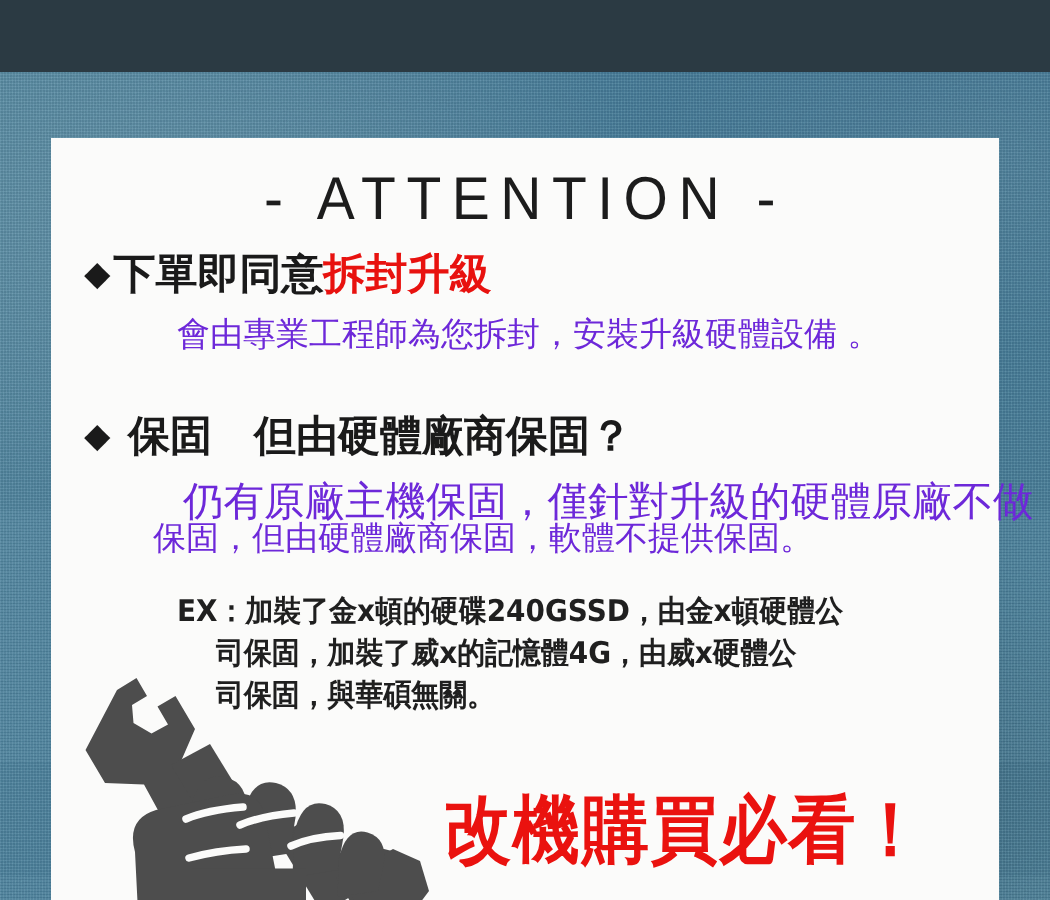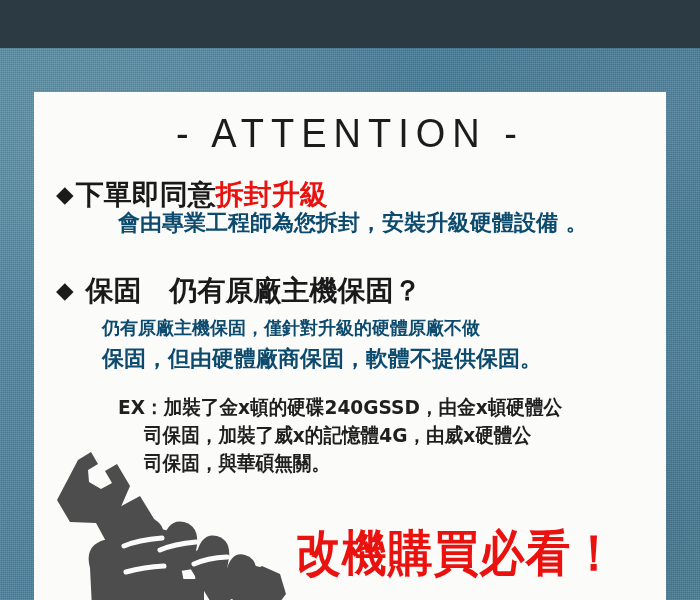--- a/index.html
+++ b/index.html
@@ -80,22 +80,22 @@
   .diamond {
     font-size: 0.82em;
     vertical-align: 0.08em;
     margin-right: 2px;
   }
   .red { color: #e8120f; }
 
   .body-line {
     position: absolute;
     font-family: "DejaVu Sans", "Liberation Sans", sans-serif;
-    font-weight: 700;
-    color: #0c4a6e;
+    font-weight: 400;
+    color: #6d28d9;
     white-space: nowrap;
   }
 
   .ex-line {
     position: absolute;
     font-family: "DejaVu Sans", "Liberation Sans", sans-serif;
     font-weight: 700;
     color: #1f1f1f;
     white-space: nowrap;
     transform: scaleX(0.93);
@@ -136,31 +136,31 @@
       <feTurbulence type="fractalNoise" baseFrequency="0.85" numOctaves="4" stitchTiles="stitch"></feTurbulence>
       <feColorMatrix type="saturate" values="0"></feColorMatrix>
     </filter>
     <rect width="700" height="600" filter="url(#grain)" opacity="0.55"></rect>
   </svg>
 
   <div id="panel">
 
     <div class="attention">- ATTENTION -</div>
 
-    <div class="bullet-head" style="left:22px; top:84px; font-size:28px;">
+    <div class="bullet-head" style="left:22px; top:72px; font-size:28px;">
       <span class="diamond">◆</span><span>下單即同意</span><span class="red">拆封升級</span>
     </div>
 
     <div class="body-line" style="left:84px; top:116px; font-size:22px;">會由專業工程師為您拆封，安裝升級硬體設備 。</div>
 
     <div class="bullet-head" style="left:22px; top:180px; font-size:28px;">
-      <span class="diamond">◆</span>&nbsp;<span>保固　仍有原廠主機保固？</span>
+      <span class="diamond">◆</span>&nbsp;<span>保固　但由硬體廠商保固？</span>
     </div>
 
-    <div class="body-line" style="left:68px; top:224px; font-size:18px;">仍有原廠主機保固，僅針對升級的硬體原廠不做</div>
+    <div class="body-line" style="left:88px; top:224px; font-size:27px;">仍有原廠主機保固，僅針對升級的硬體原廠不做</div>
     <div class="body-line" style="left:68px; top:252px; font-size:22px;">保固，但由硬體廠商保固，軟體不提供保固。</div>
 
     <div class="ex-line" style="left:84px; top:302px; font-size:20px;">EX：加裝了金x頓的硬碟240GSSD，由金x頓硬體公</div>
     <div class="ex-line" style="left:110px; top:330px; font-size:20px;">司保固，加裝了威x的記憶體4G，由威x硬體公</div>
     <div class="ex-line" style="left:110px; top:358px; font-size:20px;">司保固，與華碩無關。</div>
 
     <div class="slogan" style="left:262px; top:429px;">改機購買必看！</div>
 
   </div>
 

